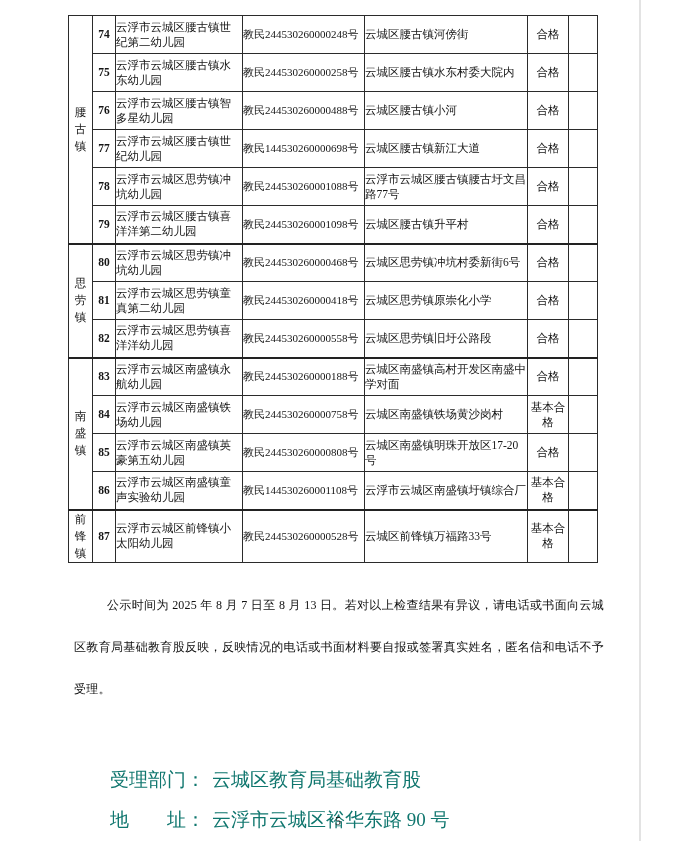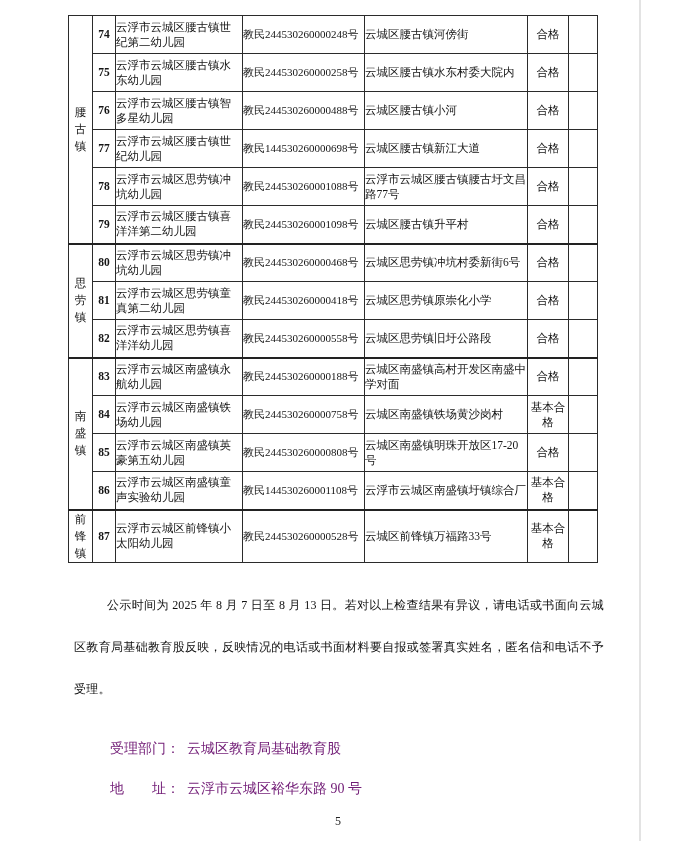--- a/index.html
+++ b/index.html
@@ -31,22 +31,22 @@
   td.res{text-align:center;padding:0 6px;line-height:15px;margin-left:32px;}
   td.blank{}
 
   
   .notice{
     position:absolute;left:74px;top:584px;width:530px;
     font-size:12px;line-height:42px;text-align:justify;
     text-indent:33px;color:#101010;letter-spacing:0.2px;
   }
   .contact{
-    position:absolute;left:110px;top:729px;width:500px;
-    font-size:14px;color:#701a75;
+    position:absolute;left:110px;top:760px;width:500px;
+    font-size:19px;color:#0f766e;
   }
   .contact .line{height:40px;line-height:40px;white-space:pre;}
   .contact .val{margin-left:7px;}
 
   .pageno{
     position:absolute;left:0;top:814px;width:676px;
     text-align:center;font-size:12px;color:#222;
   }
 </style>
 </head>

